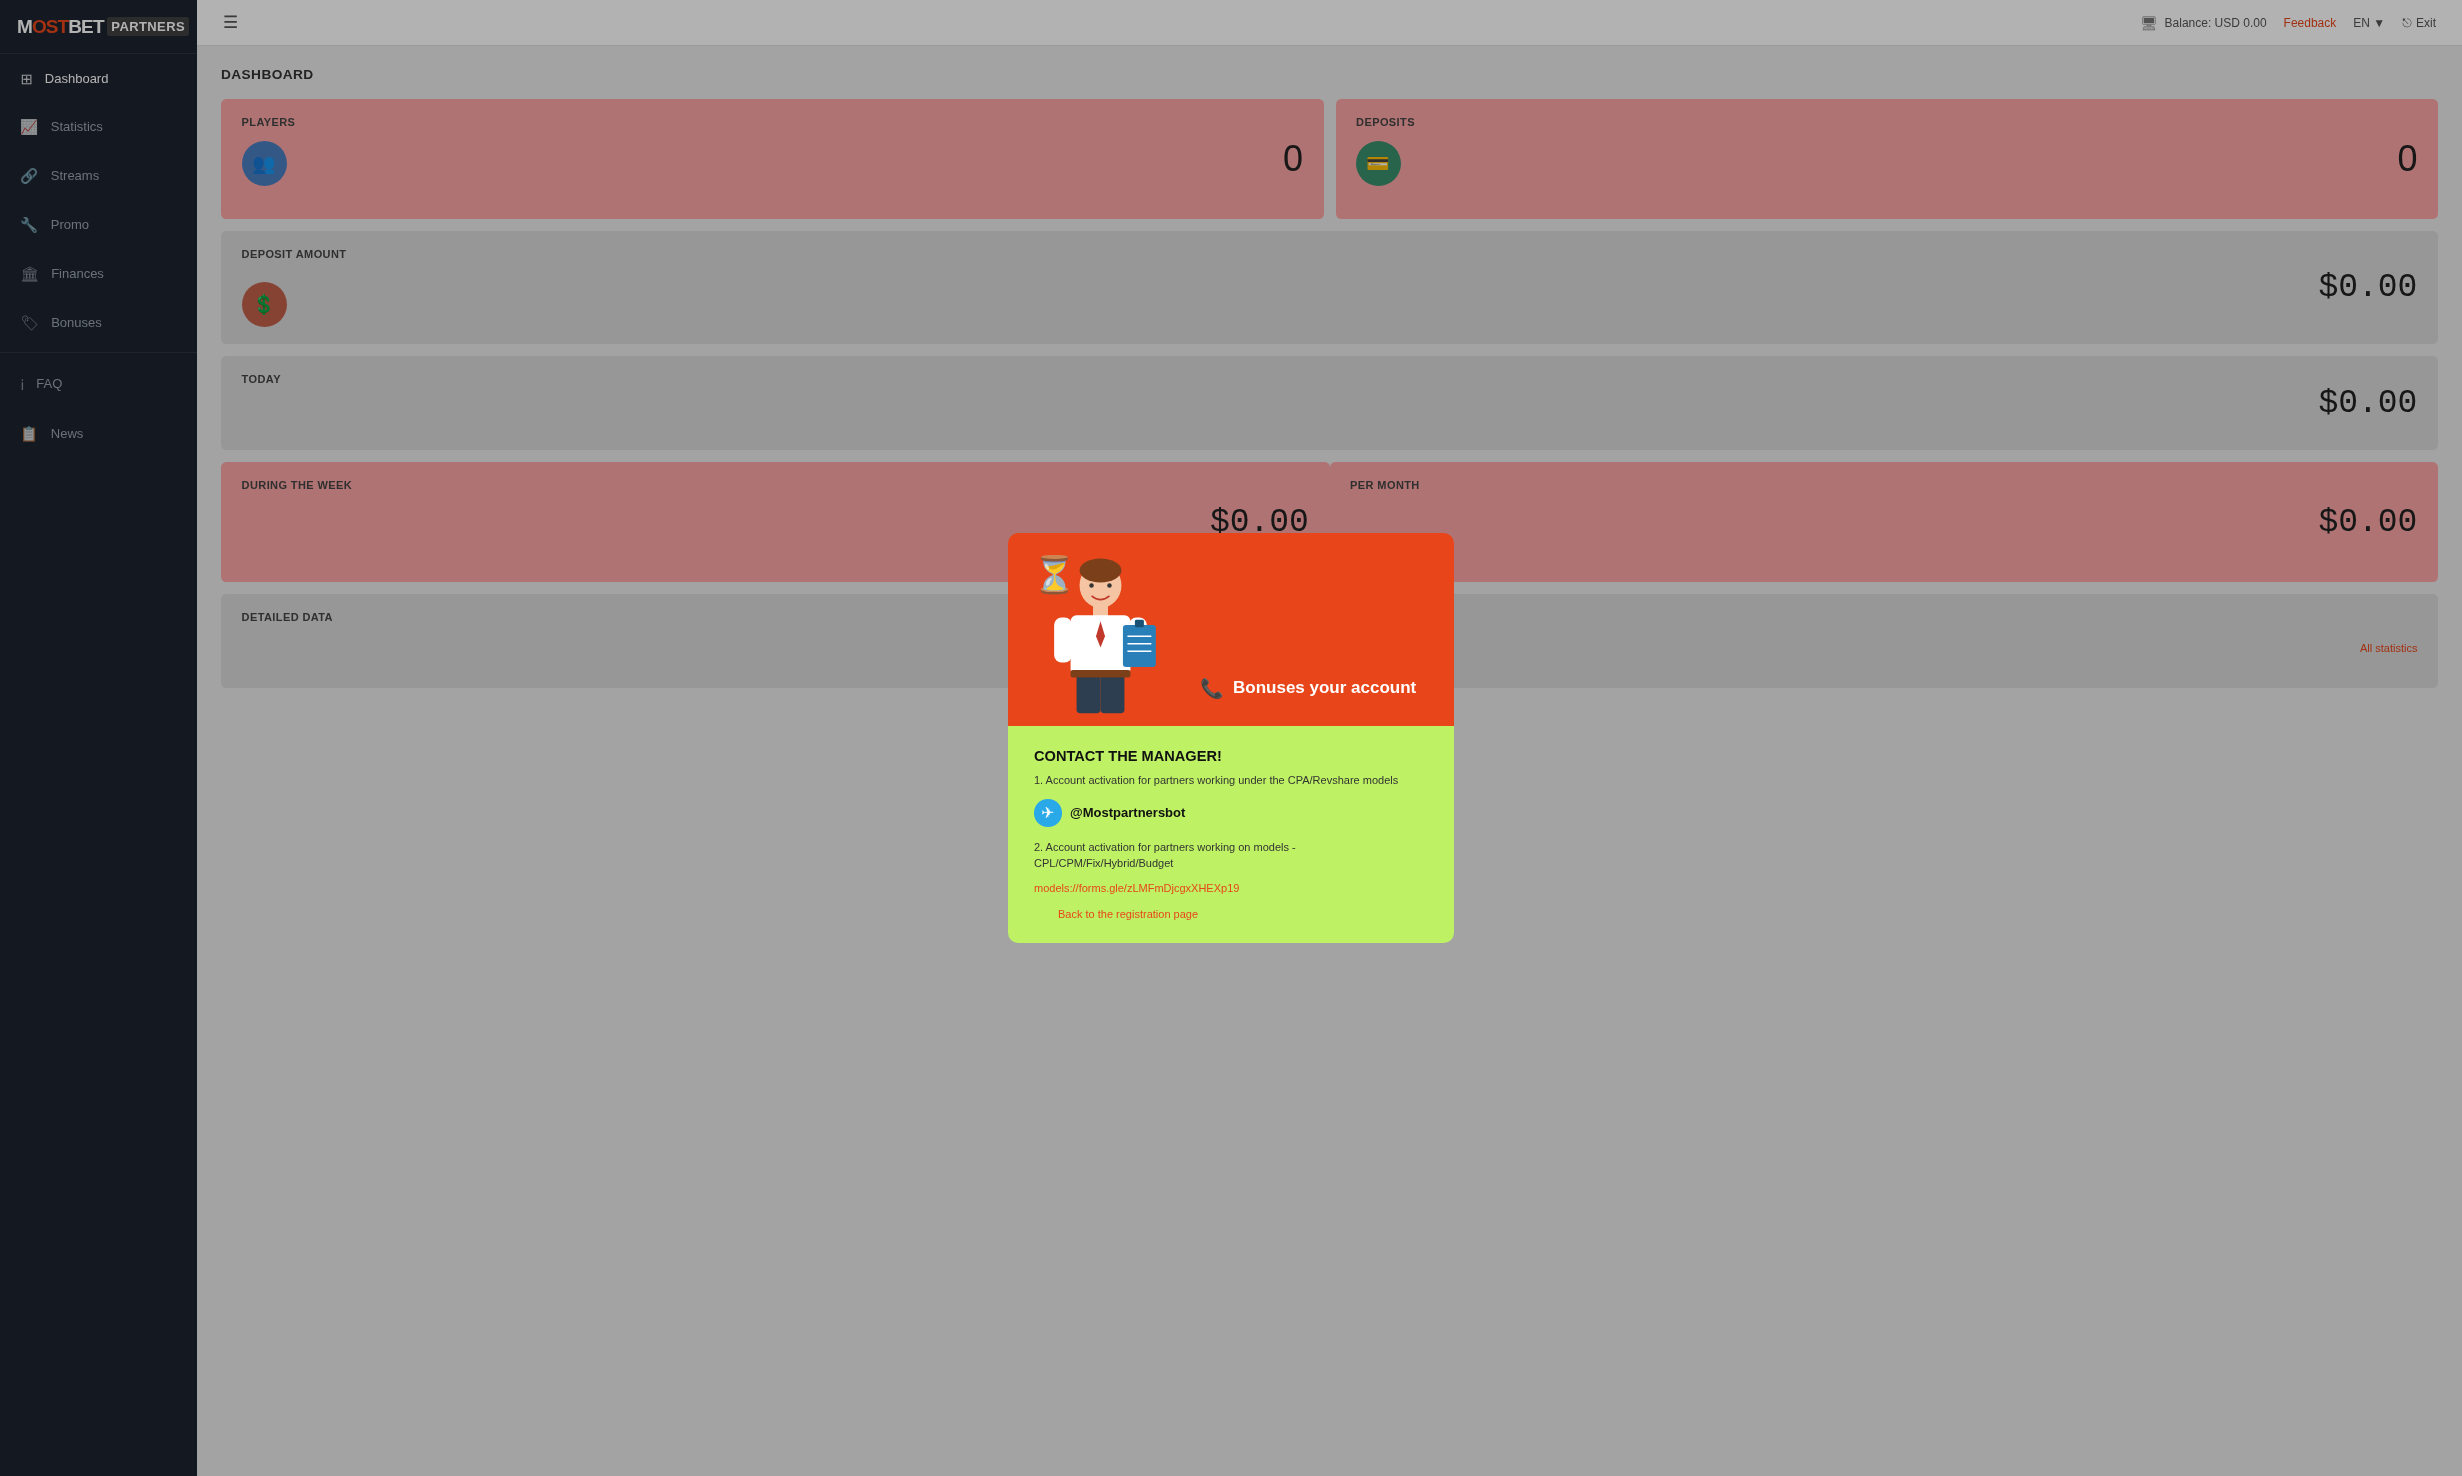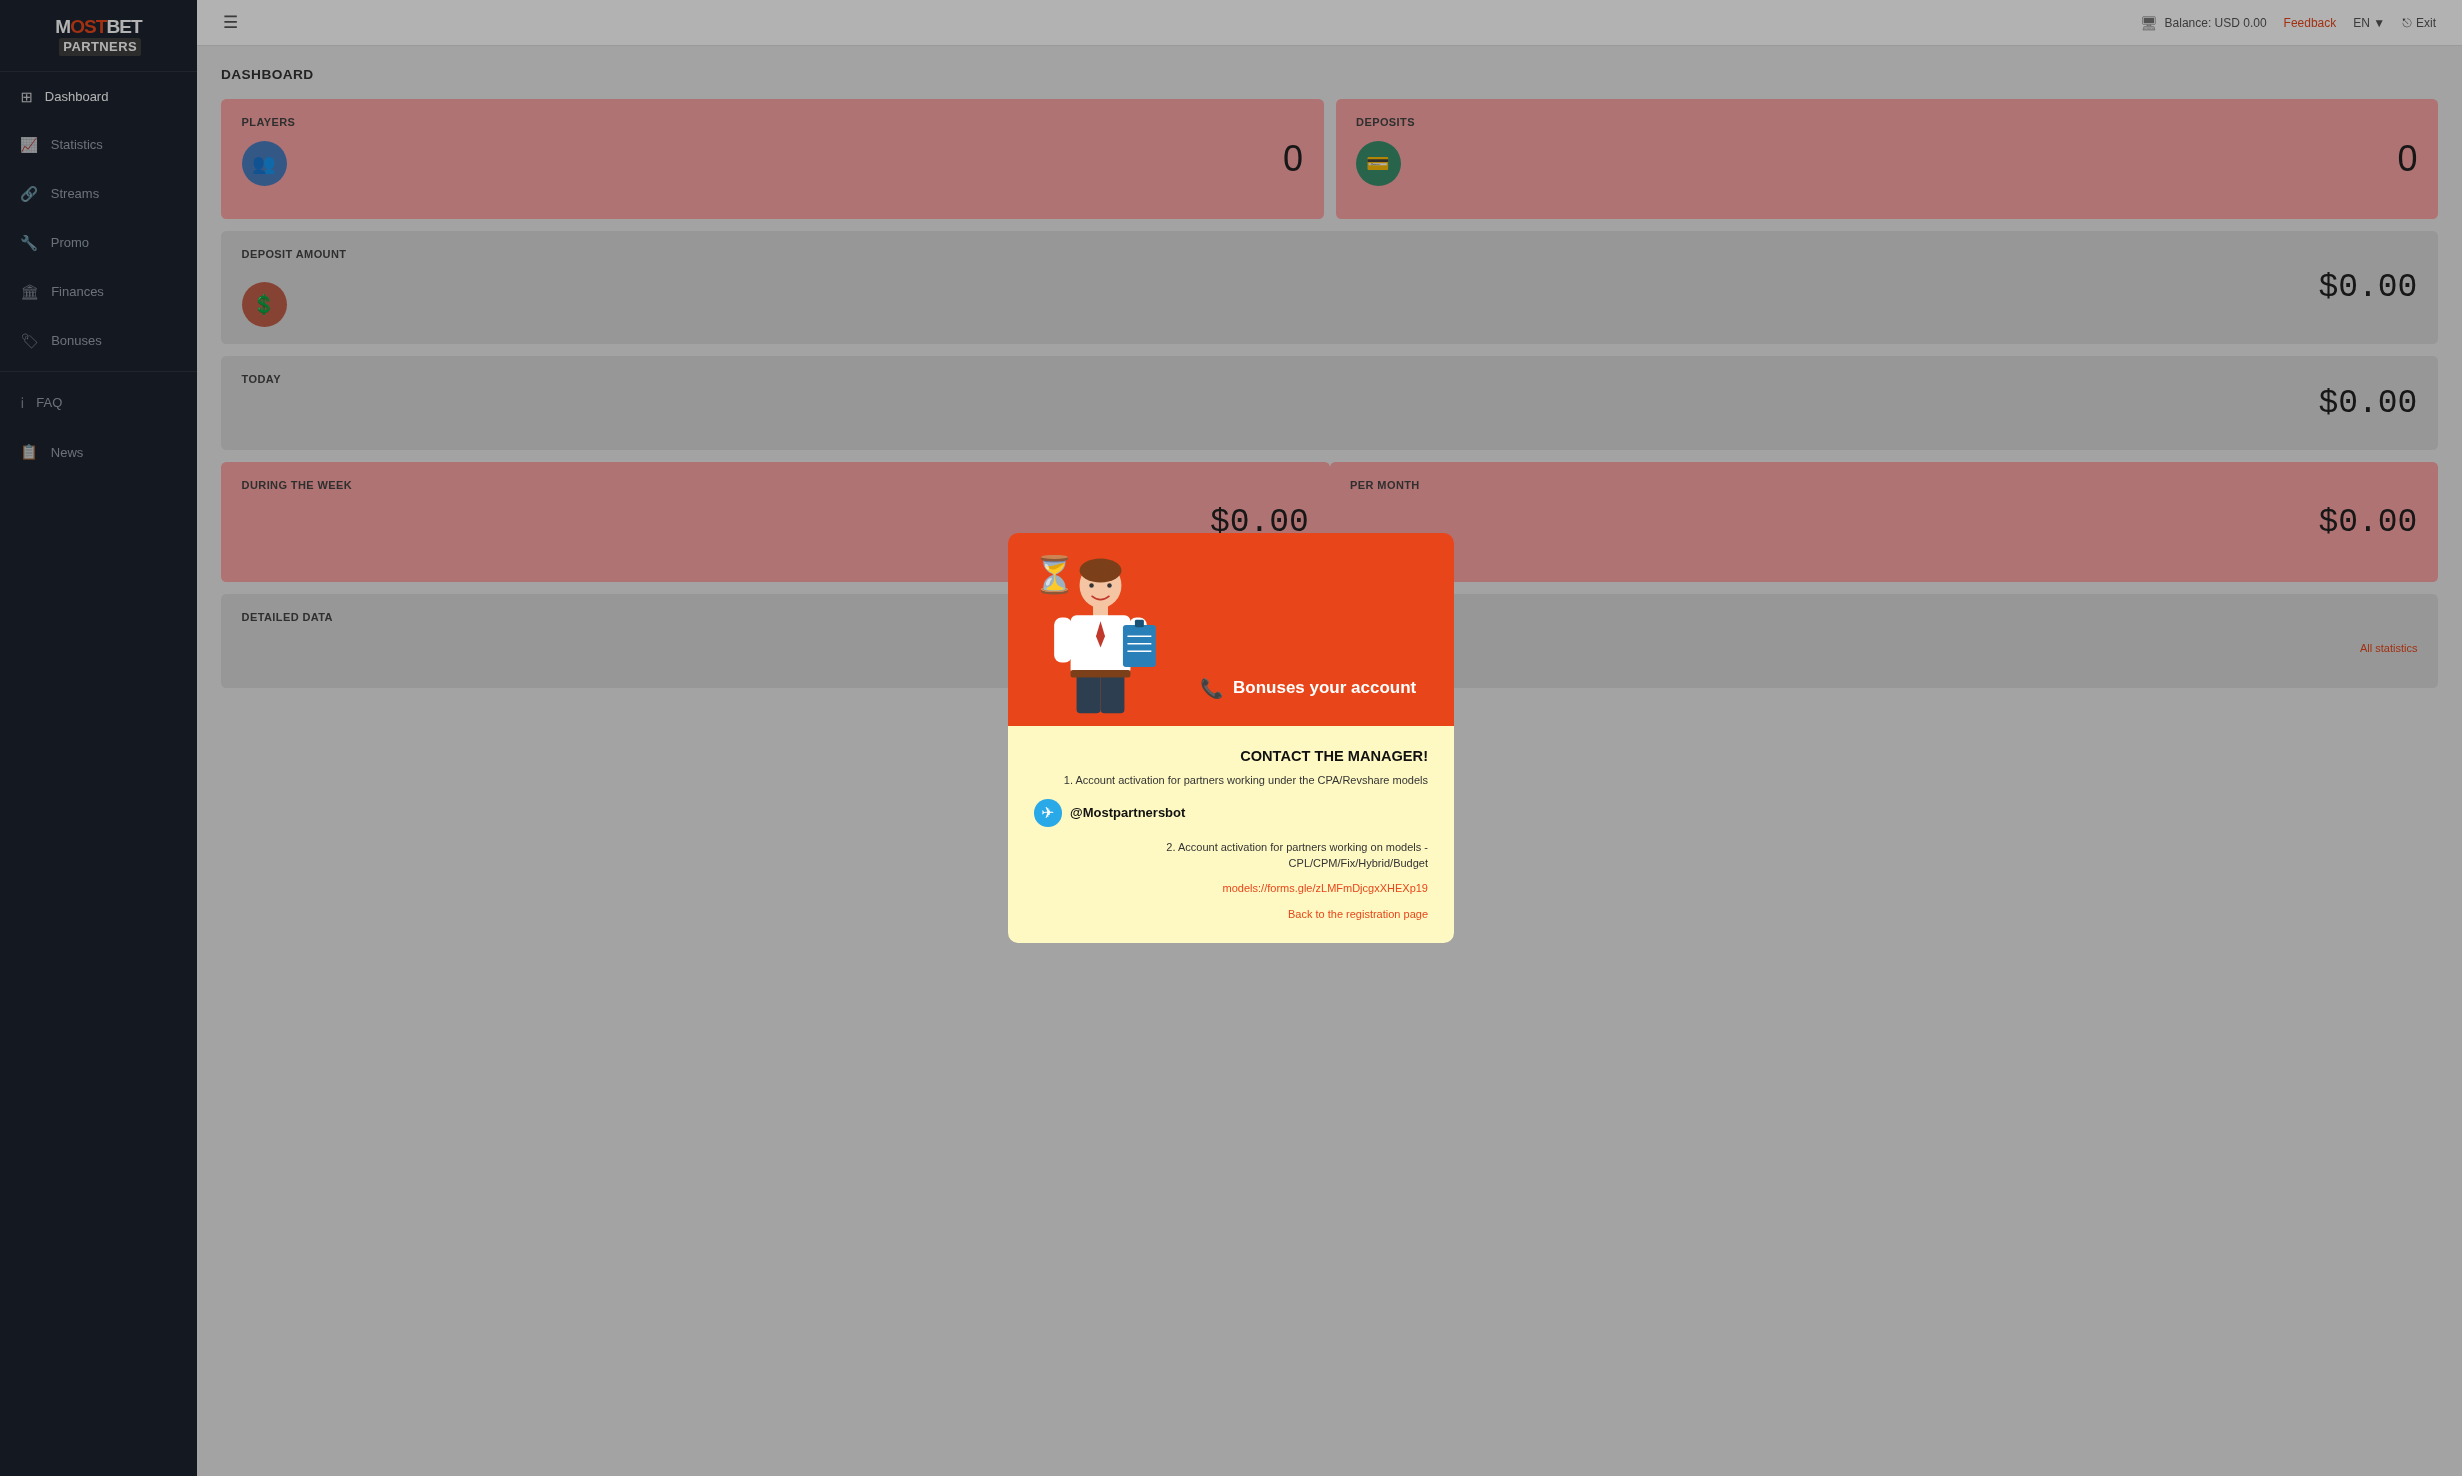--- a/index.html
+++ b/index.html
@@ -13,21 +13,20 @@
       color: #ccc;
       display: flex;
       flex-direction: column;
       height: 100vh;
     }
     .logo-area {
       padding: 15.5px 17px;
       border-bottom: 0.9px solid #2d3543;
       display: flex;
       align-items: center;
-      flex-direction: column;
     }
     .logo-text {
       font-size: 19px;
       font-weight: 900;
       color: #fff;
       letter-spacing: -0.9px;
     }
     .logo-badge {
       background: #404040;
       color: #fff;
@@ -173,24 +172,23 @@
     .activate-title {
       color: #fff;
       font-size: 17px;
       font-weight: 600;
       display: flex;
       align-items: center;
       gap: 8.6px;
     }
     .activate-icon { font-size: 19px; }
     .modal-content {
-      background: #fef9c3;
+      background: #bef264;
       border-radius: 0 0 10.3px 10.3px;
       padding: 22px 26px 22px 26px;
-      text-align: right;
     }
     .modal-heading {
       font-size: 14.6px;
       font-weight: 900;
       color: #111;
       margin-bottom: 8.6px;
       text-transform: uppercase;
     }
     .modal-text { font-size: 11px; color: #333; line-height: 1.5; margin-bottom: 10.3px; }
     .telegram-row {

